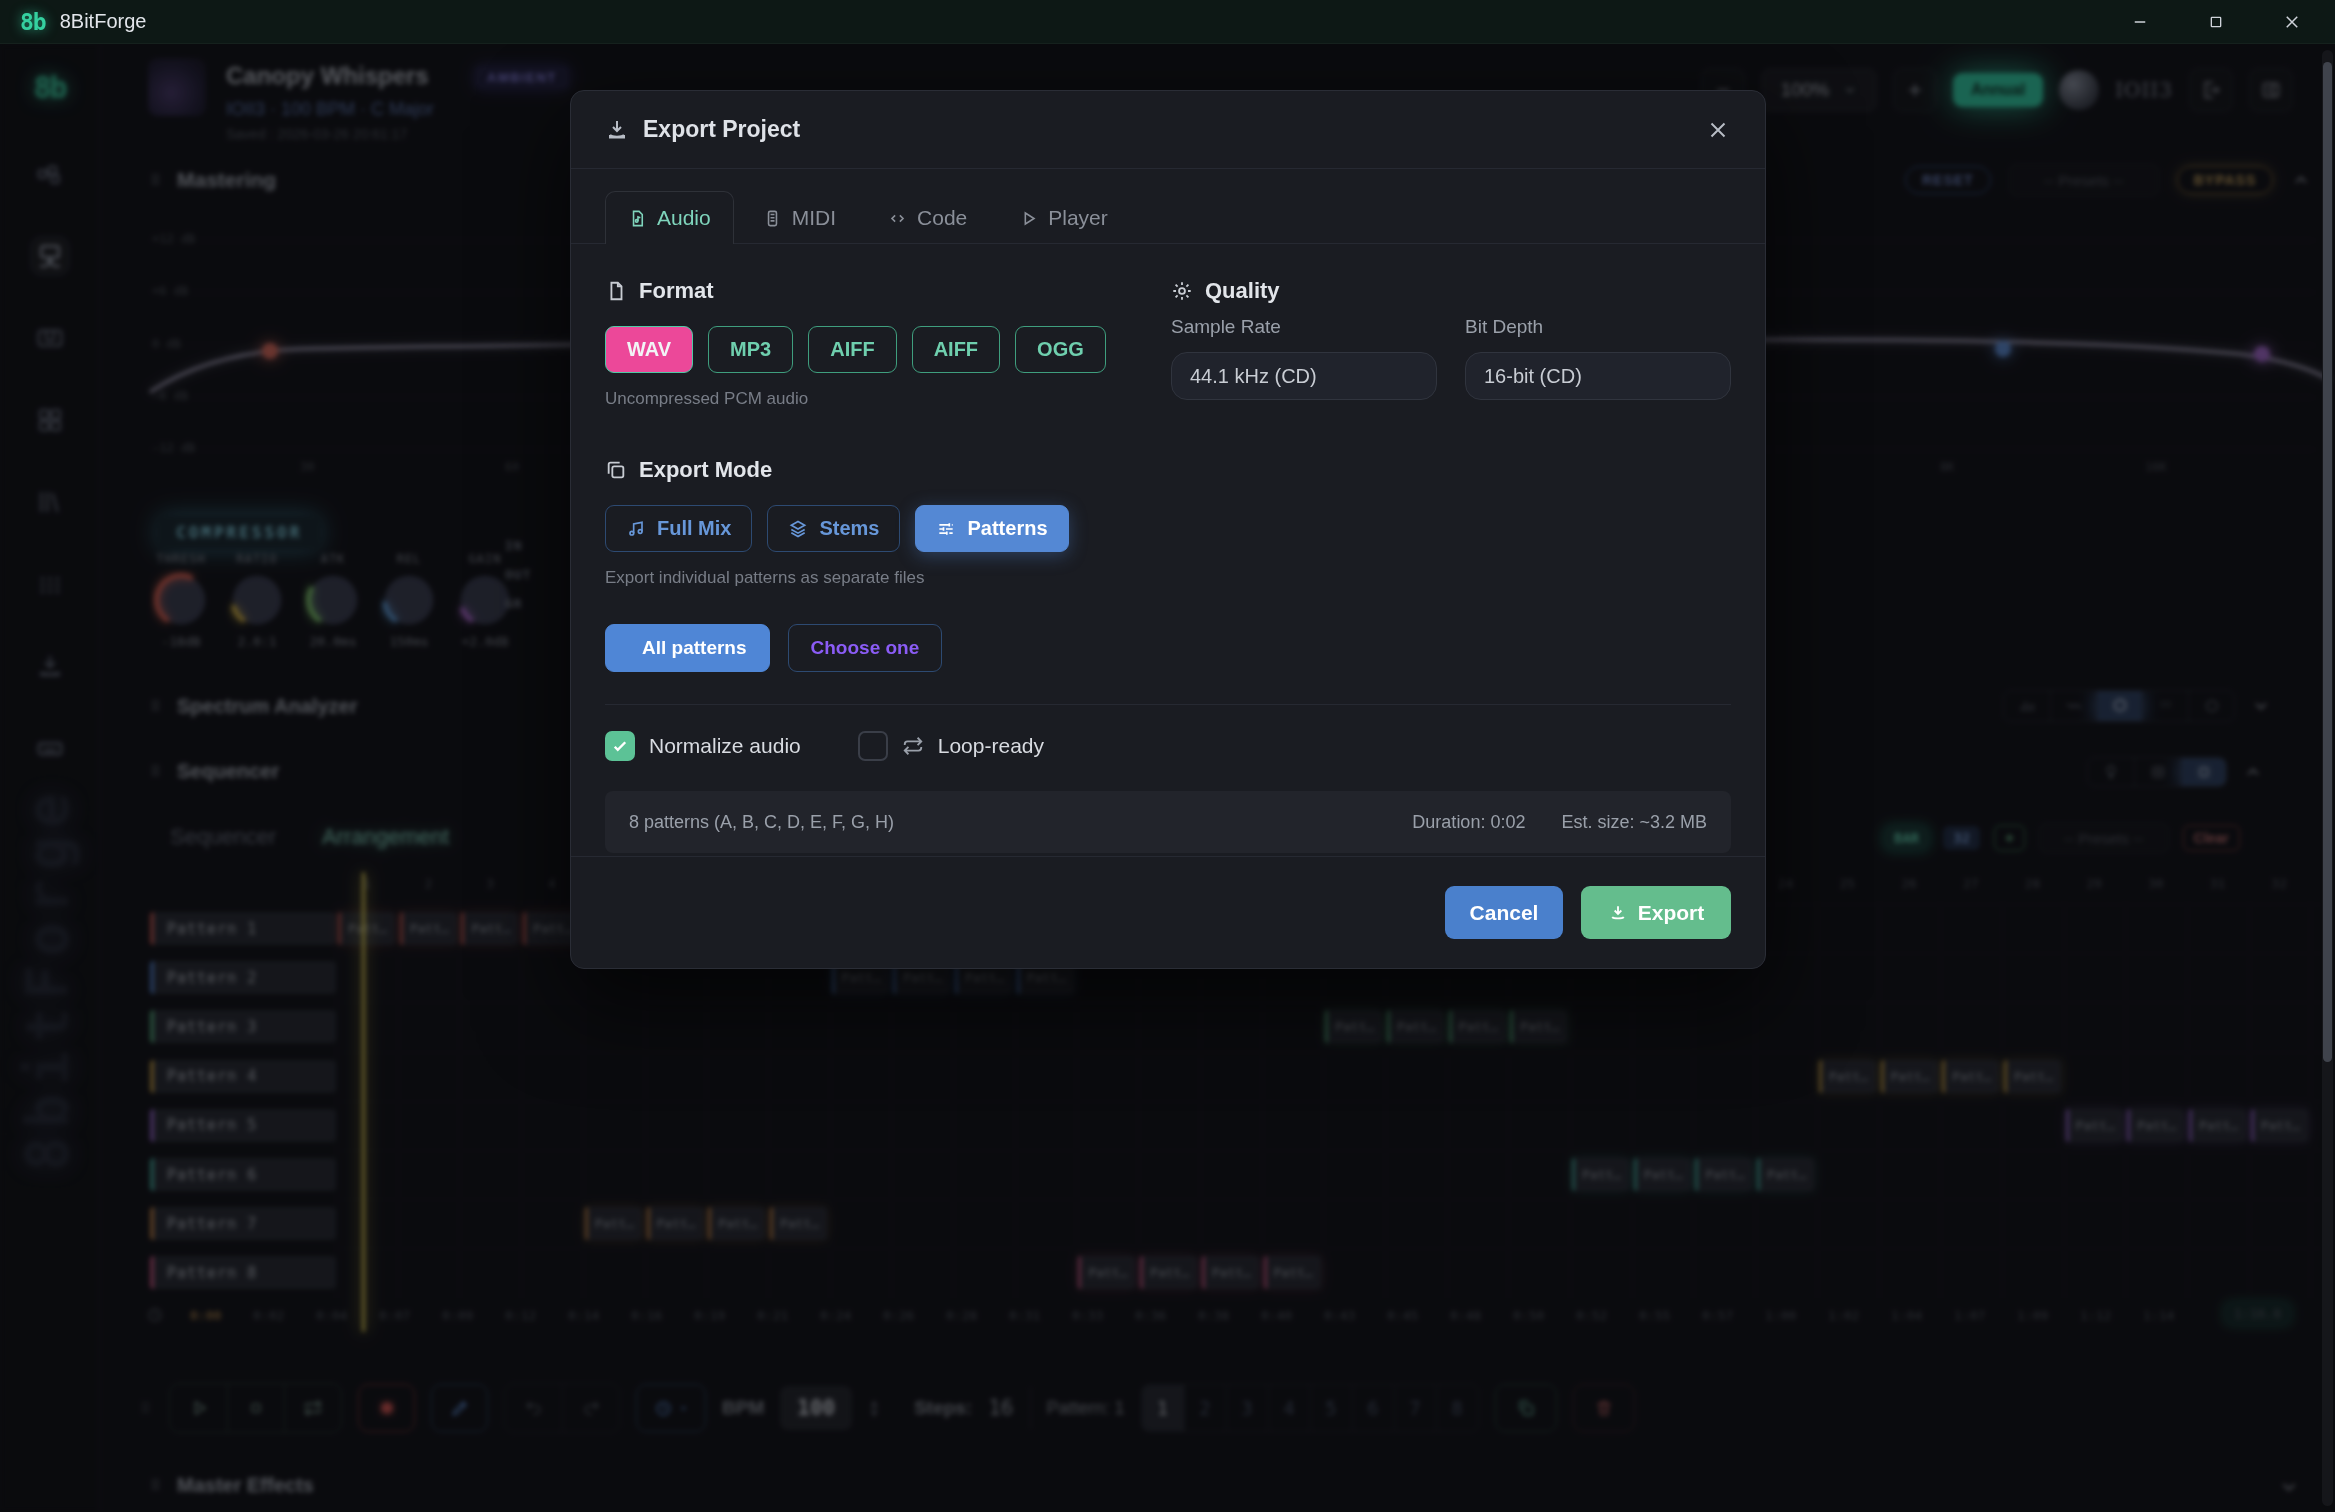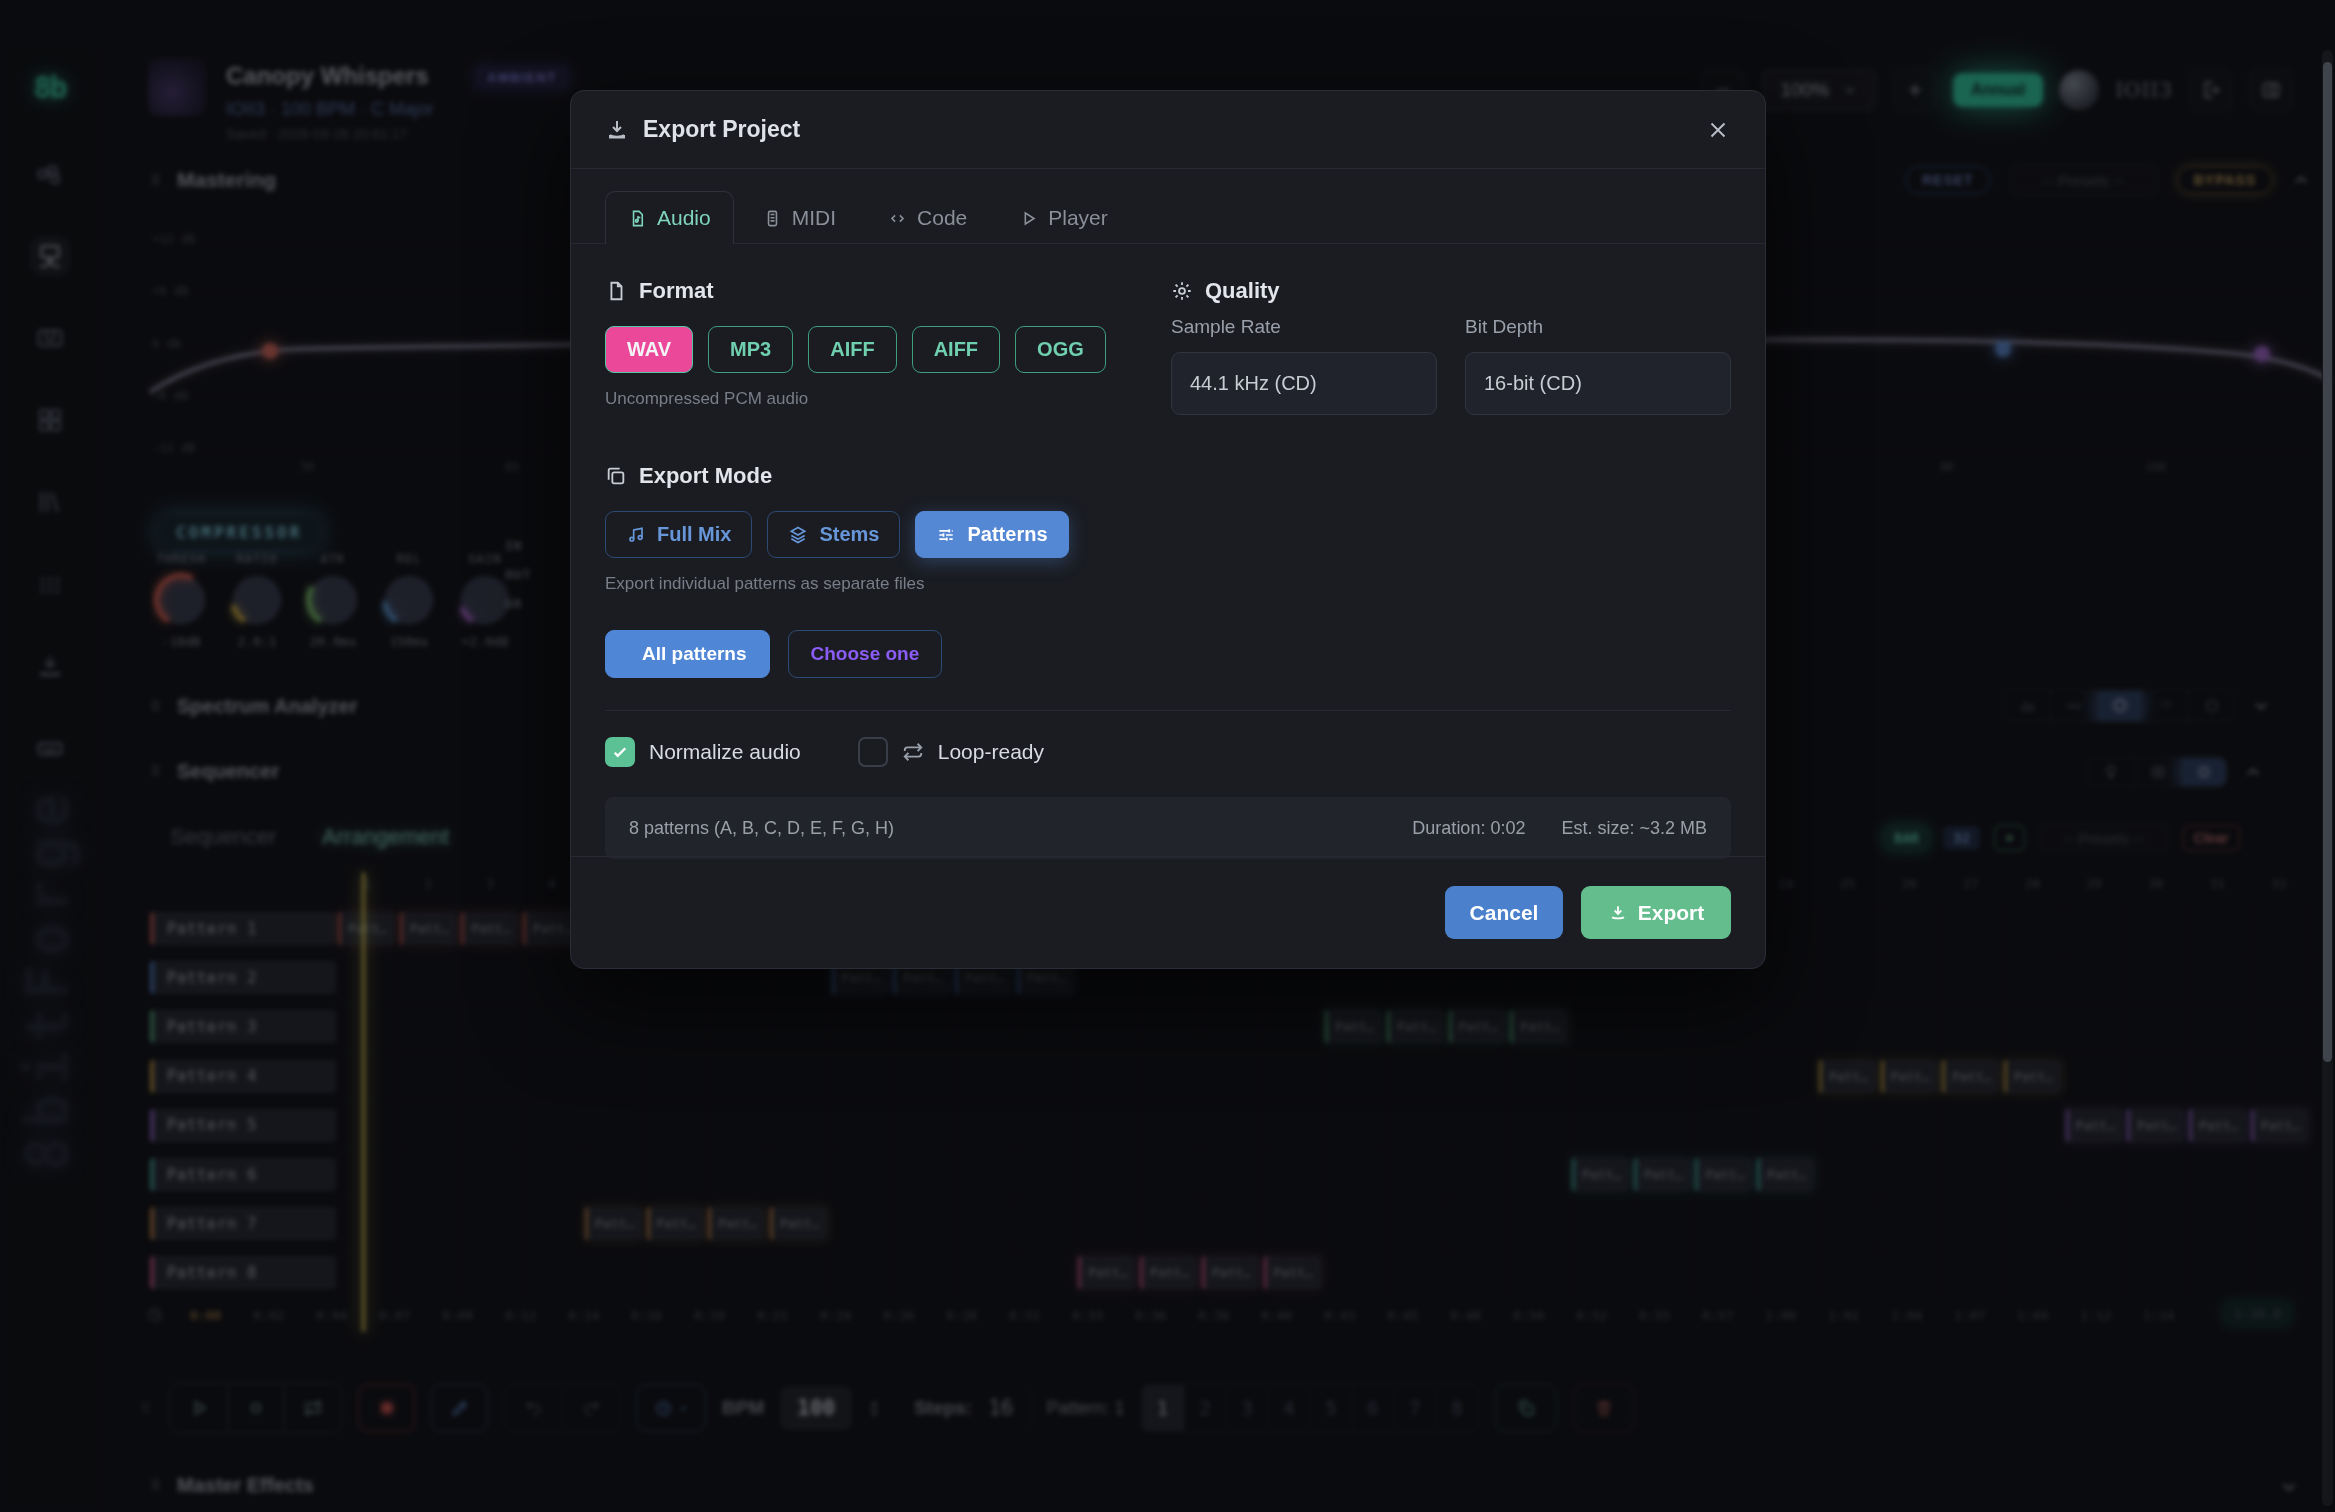--- a/index.html
+++ b/index.html
@@ -156,21 +156,21 @@
   .m-row{ display:flex; }
   .sec-head{ display:flex; align-items:center; gap:12px; color:#e2e5ea; font-size:22px; font-weight:bold; }
   .fmt-btns{ display:flex; gap:15px; margin-top:22px; }
   .fmt-btn{ padding:11px 21px; border-radius:9px; border:1.5px solid #3f9e7e; color:#6fcfae;
     font-size:20px; font-weight:bold; background:transparent;}
   .fmt-btn.selected{ border-color:#4fc9a4; color:#f2f4f6; background:#ec4899; }
   .caption{ margin-top:16px; color:#787d87; font-size:17px; }
   .q-col{ width:560px; margin-left:auto; }
   .q-fields{ display:flex; gap:28px; margin-top:12px; }
   .q-label{ color:#9aa0aa; font-size:19px; margin-bottom:14px; }
-  .q-select{ height:63px; background:#20232c; border:1px solid #30343e; border-radius:9px;
+  .q-select{ height:48px; background:#20232c; border:1px solid #30343e; border-radius:16px;
     display:flex; align-items:center; padding:0 18px; color:#c8ccd3; font-size:20px;}
   .mode-btns{ display:flex; gap:15px; margin-top:22px; }
   .mode-btn{ display:flex; align-items:center; gap:11px; padding:11px 20px; border-radius:9px;
     border:1.5px solid #2d4a72; color:#6797d9; font-size:20px; font-weight:bold;}
   .mode-btn.selected{ background:#5488d4; border-color:#5488d4; color:#fff;
     box-shadow:0 4px 18px rgba(84,136,212,.35);}
   .scope-btns{ display:flex; gap:18px; margin-top:36px; }
   .scope-btn{ padding:12px 22px; border-radius:9px; font-size:19px; font-weight:bold;
     border:1.5px solid #2d4a72; color:#8b5cf6;}
   .scope-btn.selected{ background:#4f86d6; border-color:#4f86d6; color:#fff;padding-left:36px; }
@@ -680,20 +680,41 @@
         <path d="M6 9l6 6 6-6"></path>
       </svg>
   </div>
 
   <div class="dim"></div>
 
   <div class="scrollbar">
       <div class="scroll-thumb"></div>
     </div>
 
+  <div class="titlebar">
+    <span class="tb-logo">8b</span>
+    <span class="tb-title">8BitForge</span>
+    <div class="tb-controls">
+      <div class="tb-btn">
+          <svg width="18" height="18" viewBox="0 0 24 24" stroke="currentColor" stroke-width="2" fill="none">
+            <path d="M5 12h14"></path>
+          </svg>
+        </div>
+      <div class="tb-btn">
+          <svg width="16" height="16" viewBox="0 0 24 24" stroke="currentColor" stroke-width="2" fill="none">
+            <rect x="5" y="5" width="14" height="14" rx="1"></rect>
+          </svg>
+        </div>
+      <div class="tb-btn">
+          <svg width="18" height="18" viewBox="0 0 24 24" stroke="currentColor" stroke-width="2" fill="none">
+            <path d="M5 5l14 14M19 5L5 19"></path>
+          </svg>
+        </div>
+    </div>
+  </div>
 
   <div class="modal">
     <div class="m-header">
       <svg width="24" height="24" viewBox="0 0 24 24" fill="none" stroke="#b8bdc6" stroke-width="2">
           <path d="M12 3v10M8 9l4 4 4-4M5 17c2 2.2 12 2.2 14 0M5 17v2.5h14V17"></path>
         </svg>
       <span class="m-title">Export Project</span>
       <span class="m-close">
         <svg width="26" height="26" viewBox="0 0 24 24" fill="none" stroke="currentColor" stroke-width="1.8">
             <path d="M6 6l12 12M18 6L6 18"></path>

